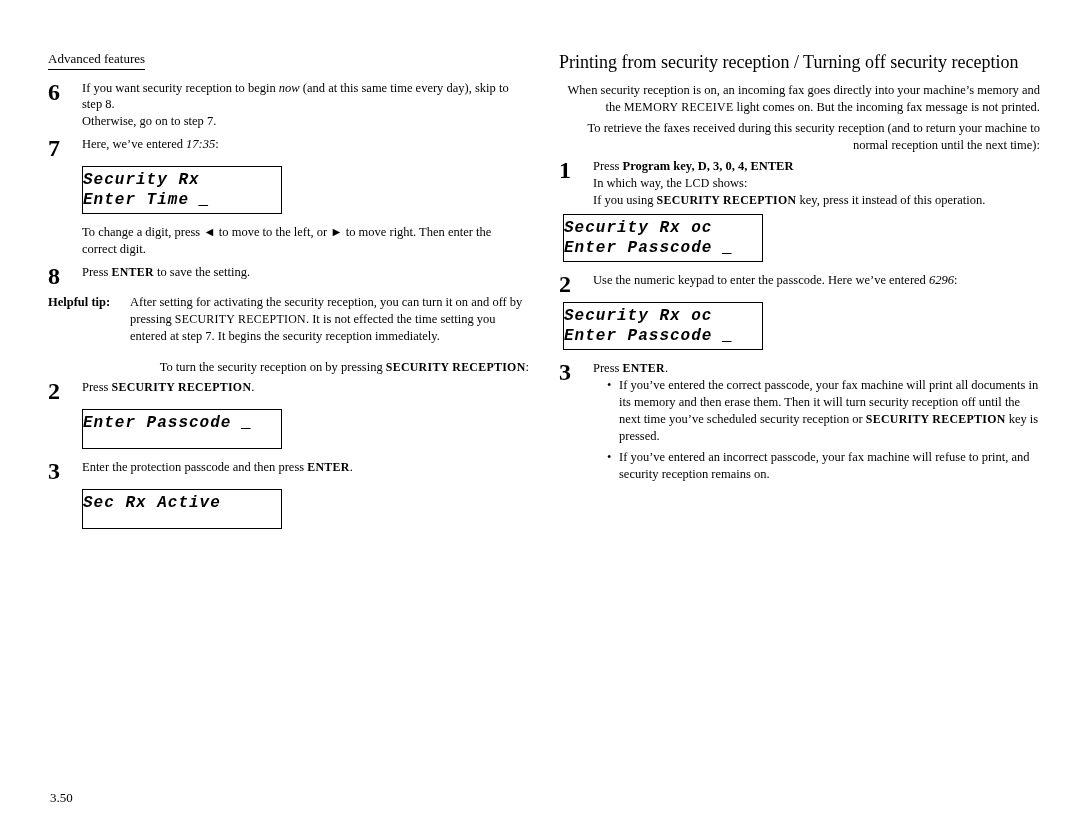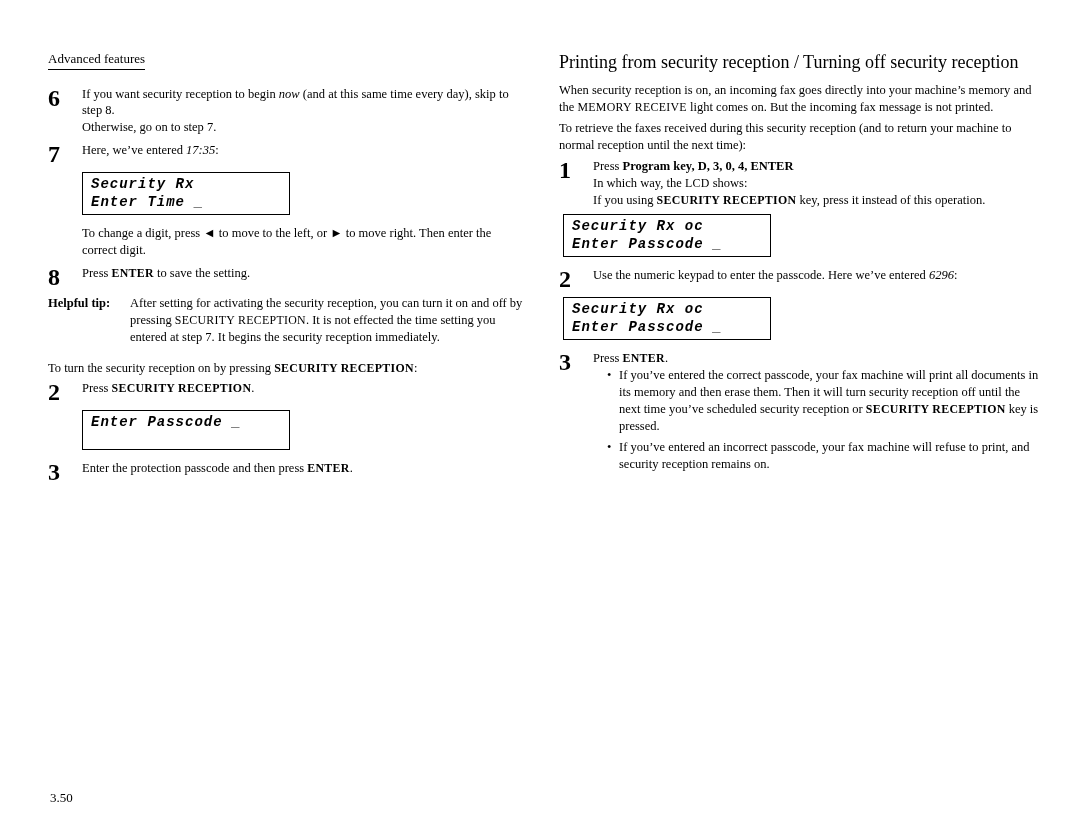--- a/index.html
+++ b/index.html
@@ -22,21 +22,21 @@
   }
   .col {
     flex: 1;
     font-size: 12.5px;
     line-height: 1.35;
   }
   .section-label {
     display: inline-block;
     border-bottom: 1px solid #000;
     padding-bottom: 1px;
-    margin-bottom: 16px;
+    margin-bottom: 10px;
     font-size: 13px;
   }
   .step {
     display: flex;
     margin-bottom: 6px;
   }
   .step-num {
     font-family: "Century Schoolbook", Georgia, serif;
     font-weight: bold;
     font-size: 24px;
@@ -48,24 +48,24 @@
   }
   .step-body {
     flex: 1;
   }
   .indent-block {
     margin-left: 34px;
   }
   .lcd {
     border: 1.5px solid #000;
     width: 190px;
-    padding: 3px 8px 3px 8px;
+    padding: 3px 8px 3px 0;
     margin: 5px 0 10px 34px;
     font-family: "Courier New", monospace;
-    font-size: 14px;
+    font-size: 16px;
     line-height: 1.25;
     font-weight: bold;
     font-style: italic;
     letter-spacing: 1.0px;
     min-height: 32px;
   }
   .lcd-r {
     margin-left: 4px;
   }
   .hang {
@@ -91,21 +91,21 @@
     left: 50px;
     bottom: 28px;
     font-size: 13px;
   }
   .col .bullet {
     display: flex;
     margin-left: 14px;
     margin-bottom: 4px;
   }
   .col .bullet .dot { width: 12px; flex-shrink: 0; }
-  .col p { margin: 4px 0; }
+  .col p { margin: 4px 0; text-align: right; }
   em { font-style: italic; }
 </style>
 </head>
 <body>
 
 <div class="page">
   <div class="cols">
 
     <div class="col">
       <span class="section-label">Advanced features</span>
@@ -164,20 +164,24 @@
         <div></div>
       </div>
 
       <div class="step">
         <div class="step-num">3</div>
         <div class="step-body">
           <span>Enter the protection passcode and then press </span><span class="smallcaps bold">ENTER</span><span>.</span>
         </div>
       </div>
 
+      <div class="lcd">
+        <div>Sec  Rx Active</div>
+        <div></div>
+      </div>
 
 
     </div>
 
     <div class="col">
       <h2 class="heading">Printing from security reception / Turning off security reception</h2>
 
       <p>
         When security reception is on, an incoming fax goes directly into your machine’s memory and the <span class="smallcaps">MEMORY RECEIVE</span> light comes on. But the incoming fax message is not printed.
       </p>

